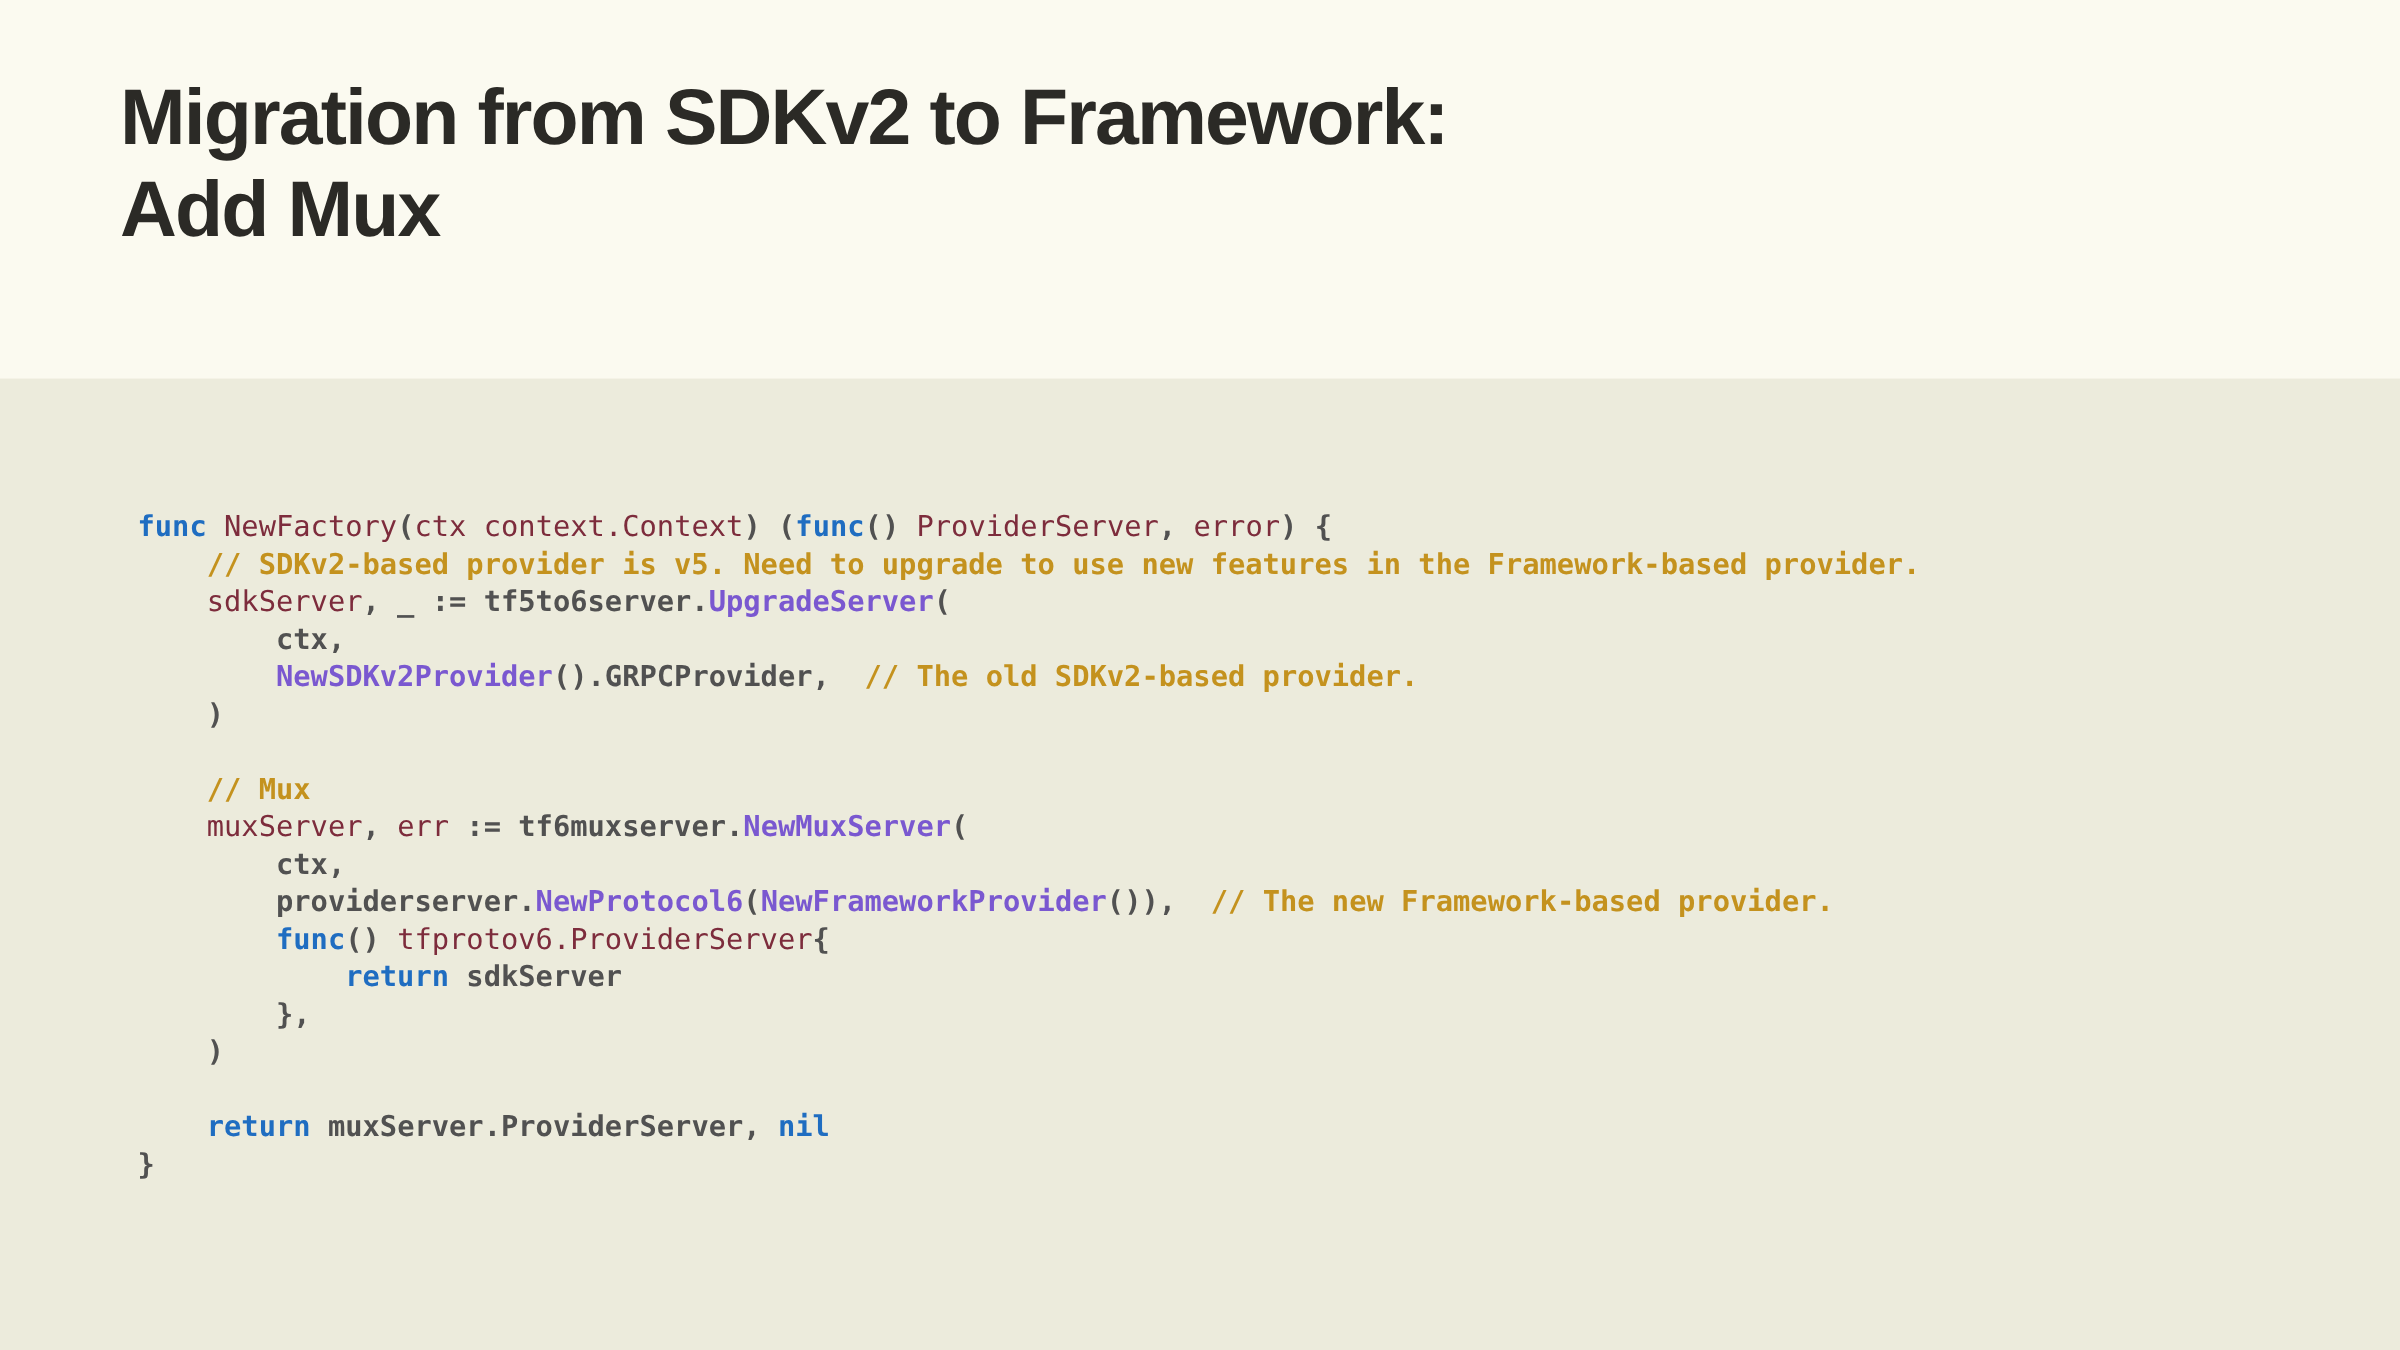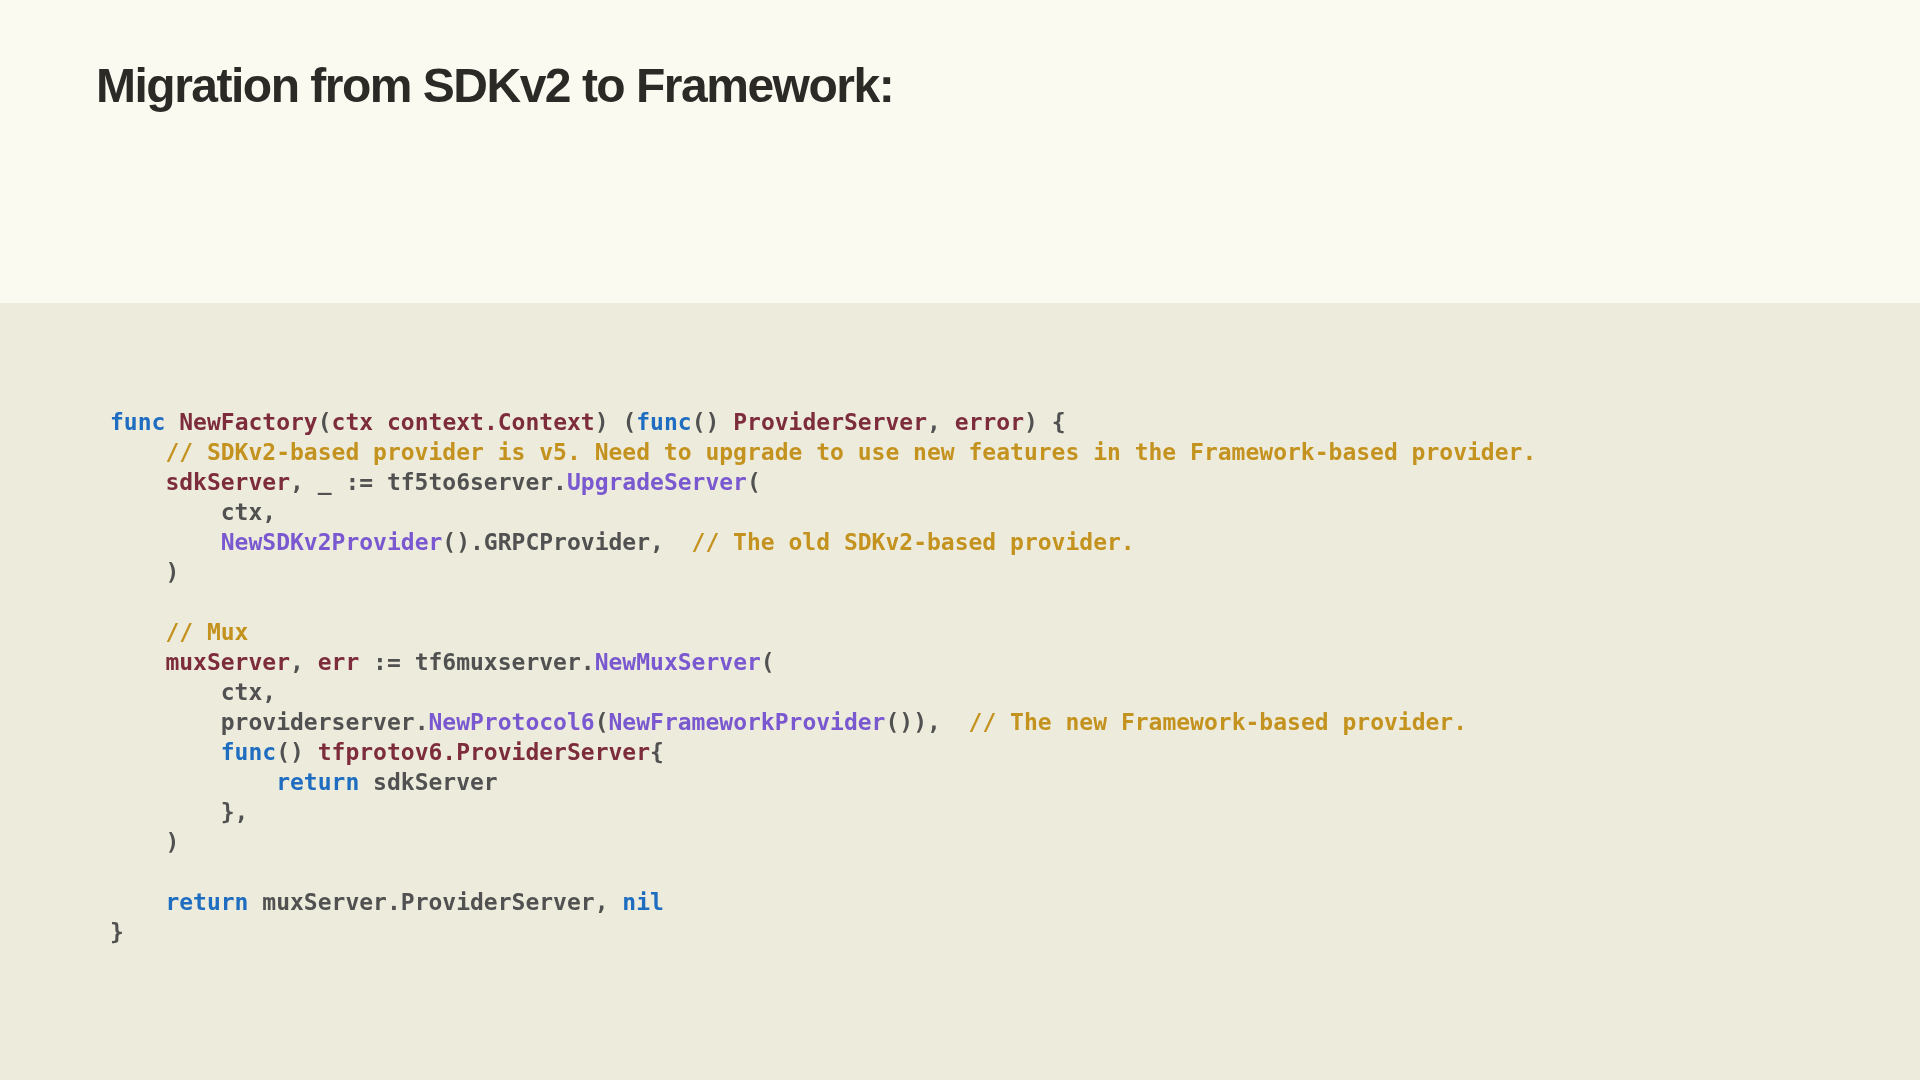--- a/index.html
+++ b/index.html
@@ -15,21 +15,21 @@
     display: flex;
     flex-direction: column;
   }
   .slide-top {
     height: 303px;
     background: #fbfaf0;
     padding: 58px 90px 0 96px;
     flex: 0 0 auto;
   }
   .slide-title {
-    font-size: 48px;
+    font-size: 63px;
     font-weight: bold;
     line-height: 1.17;
     letter-spacing: -1.5px;
     color: #2b2a26;
   }
   .slide-body {
     flex: 1 1 auto;
     background: #ecebdc;
     padding: 104px 40px 0 110px;
   }
@@ -37,25 +37,25 @@
     font-family: "DejaVu Sans Mono", "Liberation Mono", monospace;
     font-size: 23px;
     line-height: 30px;
     color: #515151;
   }
   .code-line {
     white-space: pre;
     min-height: 30px;
   }
   .tok { white-space: pre; font-weight: bold; }
-  .tok-var { font-weight: bold; }
+  .tok-var { font-weight: normal; }
 </style>
 </head>
 <body>
 
 <div class="slide">
   <header class="slide-top" style="background: rgb(251, 250, 240);">
-    <h1 class="slide-title" style="color: rgb(43, 42, 38);"><span>Migration from SDKv2 to Framework:</span><br></h1>
+    <h1 class="slide-title" style="color: rgb(43, 42, 38);"><span>Migration from SDKv2 to Framework:</span><br><span>Add Mux</span></h1>
   </header>
   <main class="slide-body" style="background: rgb(236, 235, 220);">
     <pre class="code"><div class="code-line" style="padding-left: 0ch;"><span class="tok tok-kw" style="color: rgb(31, 109, 193);">func</span><span class="tok tok-pl" style="color: rgb(81, 81, 81);"> </span><span class="tok tok-var" style="color: rgb(125, 44, 60);">NewFactory</span><span class="tok tok-pl" style="color: rgb(81, 81, 81);">(</span><span class="tok tok-var" style="color: rgb(125, 44, 60);">ctx</span><span class="tok tok-pl" style="color: rgb(81, 81, 81);"> </span><span class="tok tok-var" style="color: rgb(125, 44, 60);">context.Context</span><span class="tok tok-pl" style="color: rgb(81, 81, 81);">) (</span><span class="tok tok-kw" style="color: rgb(31, 109, 193);">func</span><span class="tok tok-pl" style="color: rgb(81, 81, 81);">() </span><span class="tok tok-var" style="color: rgb(125, 44, 60);">ProviderServer</span><span class="tok tok-pl" style="color: rgb(81, 81, 81);">, </span><span class="tok tok-var" style="color: rgb(125, 44, 60);">error</span><span class="tok tok-pl" style="color: rgb(81, 81, 81);">) {</span></div><div class="code-line" style="padding-left: 4ch;"><span class="tok tok-cm" style="color: rgb(196, 146, 30);">// SDKv2-based provider is v5. Need to upgrade to use new features in the Framework-based provider.</span></div><div class="code-line" style="padding-left: 4ch;"><span class="tok tok-var" style="color: rgb(125, 44, 60);">sdkServer</span><span class="tok tok-pl" style="color: rgb(81, 81, 81);">, _ := tf5to6server.</span><span class="tok tok-fn" style="color: rgb(122, 88, 208);">UpgradeServer</span><span class="tok tok-pl" style="color: rgb(81, 81, 81);">(</span></div><div class="code-line" style="padding-left: 8ch;"><span class="tok tok-pl" style="color: rgb(81, 81, 81);">ctx,</span></div><div class="code-line" style="padding-left: 8ch;"><span class="tok tok-fn" style="color: rgb(122, 88, 208);">NewSDKv2Provider</span><span class="tok tok-pl" style="color: rgb(81, 81, 81);">().GRPCProvider,  </span><span class="tok tok-cm" style="color: rgb(196, 146, 30);">// The old SDKv2-based provider.</span></div><div class="code-line" style="padding-left: 4ch;"><span class="tok tok-pl" style="color: rgb(81, 81, 81);">)</span></div><div class="code-line" style="padding-left: 0ch;"> </div><div class="code-line" style="padding-left: 4ch;"><span class="tok tok-cm" style="color: rgb(196, 146, 30);">// Mux</span></div><div class="code-line" style="padding-left: 4ch;"><span class="tok tok-var" style="color: rgb(125, 44, 60);">muxServer</span><span class="tok tok-pl" style="color: rgb(81, 81, 81);">, </span><span class="tok tok-var" style="color: rgb(125, 44, 60);">err</span><span class="tok tok-pl" style="color: rgb(81, 81, 81);"> := tf6muxserver.</span><span class="tok tok-fn" style="color: rgb(122, 88, 208);">NewMuxServer</span><span class="tok tok-pl" style="color: rgb(81, 81, 81);">(</span></div><div class="code-line" style="padding-left: 8ch;"><span class="tok tok-pl" style="color: rgb(81, 81, 81);">ctx,</span></div><div class="code-line" style="padding-left: 8ch;"><span class="tok tok-pl" style="color: rgb(81, 81, 81);">providerserver.</span><span class="tok tok-fn" style="color: rgb(122, 88, 208);">NewProtocol6</span><span class="tok tok-pl" style="color: rgb(81, 81, 81);">(</span><span class="tok tok-fn" style="color: rgb(122, 88, 208);">NewFrameworkProvider</span><span class="tok tok-pl" style="color: rgb(81, 81, 81);">()),  </span><span class="tok tok-cm" style="color: rgb(196, 146, 30);">// The new Framework-based provider.</span></div><div class="code-line" style="padding-left: 8ch;"><span class="tok tok-kw" style="color: rgb(31, 109, 193);">func</span><span class="tok tok-pl" style="color: rgb(81, 81, 81);">() </span><span class="tok tok-var" style="color: rgb(125, 44, 60);">tfprotov6.ProviderServer</span><span class="tok tok-pl" style="color: rgb(81, 81, 81);">{</span></div><div class="code-line" style="padding-left: 12ch;"><span class="tok tok-kw" style="color: rgb(31, 109, 193);">return</span><span class="tok tok-pl" style="color: rgb(81, 81, 81);"> sdkServer</span></div><div class="code-line" style="padding-left: 8ch;"><span class="tok tok-pl" style="color: rgb(81, 81, 81);">},</span></div><div class="code-line" style="padding-left: 4ch;"><span class="tok tok-pl" style="color: rgb(81, 81, 81);">)</span></div><div class="code-line" style="padding-left: 0ch;"> </div><div class="code-line" style="padding-left: 4ch;"><span class="tok tok-kw" style="color: rgb(31, 109, 193);">return</span><span class="tok tok-pl" style="color: rgb(81, 81, 81);"> muxServer.ProviderServer, </span><span class="tok tok-kw" style="color: rgb(31, 109, 193);">nil</span></div><div class="code-line" style="padding-left: 0ch;"><span class="tok tok-pl" style="color: rgb(81, 81, 81);">}</span></div></pre>
   </main>
 </div>
 
 </body></html>

